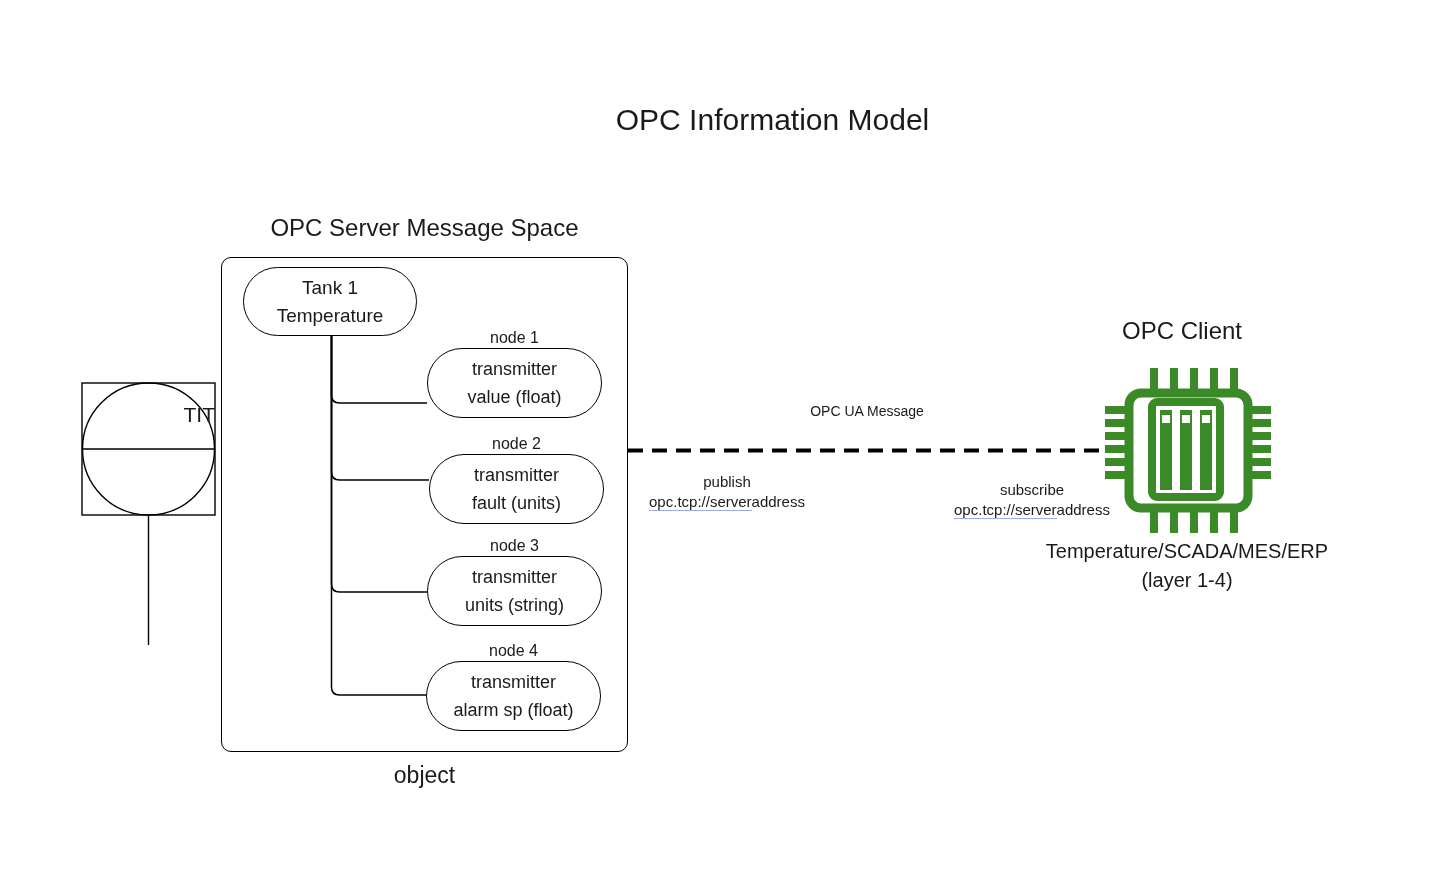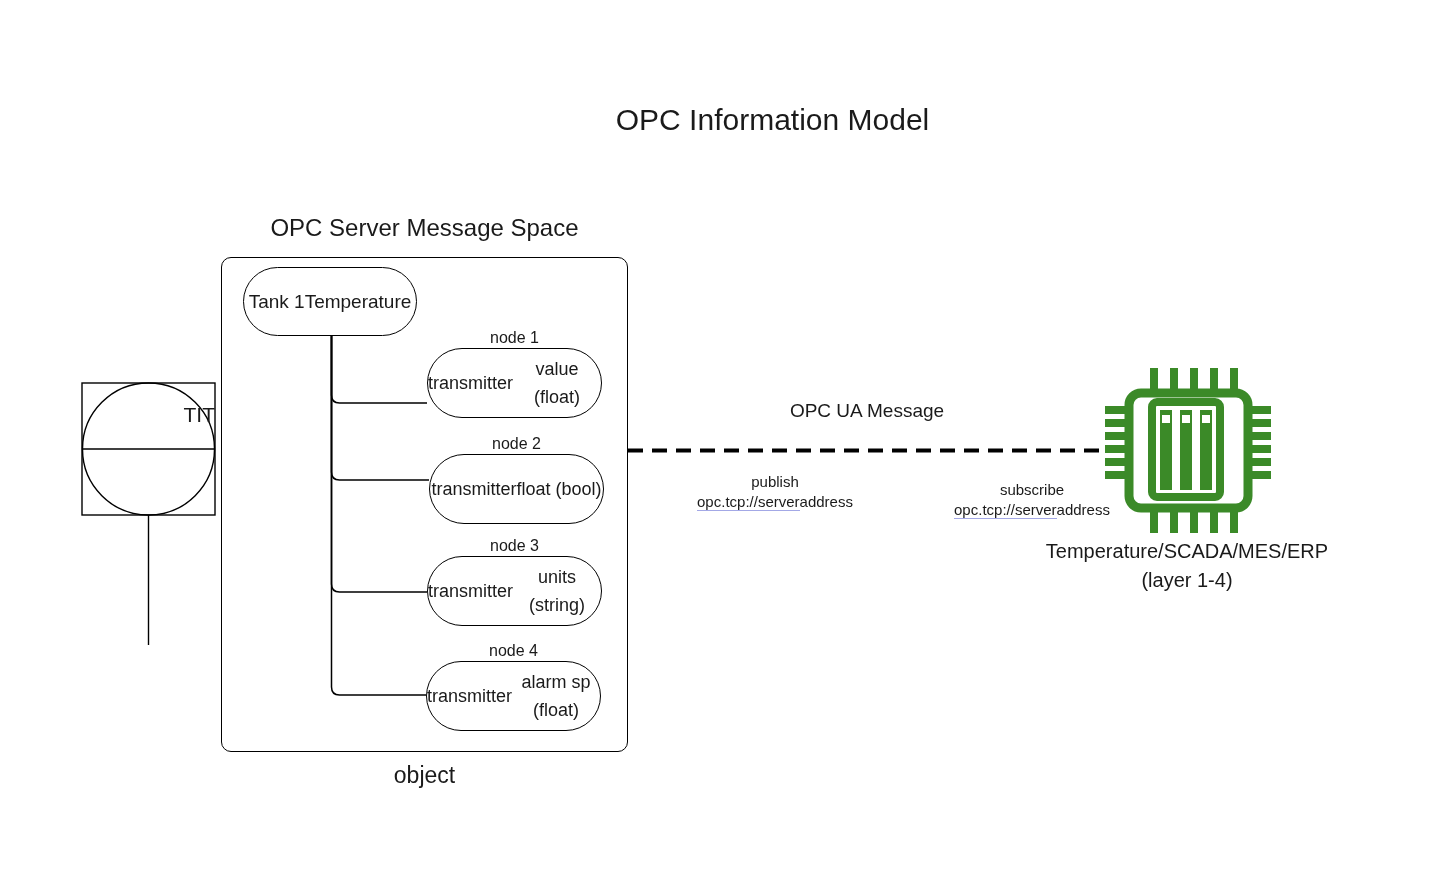--- a/index.html
+++ b/index.html
@@ -41,21 +41,21 @@
     left: 221px; top: 257px; width: 407px; height: 495px;
     border: 1.5px solid var(--line);
     border-radius: 10px;
     background: transparent;
   }
   .stadium {
     border: 1.5px solid var(--line);
     border-radius: 35px;
     background: #ffffff;
     display: flex;
-    flex-direction: row;
+    flex-direction: column;
     align-items: center;
     justify-content: center;
     text-align: center;
     font-size: 18px;
     line-height: 28px;
   }
   .stadium-tank { left: 243px; top: 267px; width: 174px; height: 69px; font-size: 19px; }
   .stadium-n1 { left: 427px; top: 348px; width: 175px; height: 70px; }
   .stadium-n2 { left: 429px; top: 454px; width: 175px; height: 70px; }
   .stadium-n3 { left: 427px; top: 556px; width: 175px; height: 70px; }
@@ -89,31 +89,31 @@
   .tit-label {
     left: 82px; top: 402px; width: 133px;
     text-align: right;
     font-size: 21px;
     line-height: 26px;
   }
 
   .msg-label {
     left: 767px; top: 398px; width: 200px;
     text-align: center;
-    font-size: 19px;
+    font-size: 14px;
     line-height: 26px;
     background: #ffffff;
   }
   .pubsub {
     width: 200px;
     text-align: center;
     font-size: 15px;
     line-height: 20px;
   }
-  .pubsub-publish { left: 627px; top: 472px; margin-left: 48px; }
+  .pubsub-publish { left: 627px; top: 472px; }
   .pubsub-subscribe { left: 932px; top: 472px; margin-top: 8px; }
   .url-linked {
     border-bottom: 1.6px solid var(--link_underline);
     cursor: pointer;
   }
 
   .client-title {
     left: 1082px; top: 316px; width: 200px;
     text-align: center;
     font-size: 24px;
@@ -162,21 +162,21 @@
 
   <div class="abs node-tag tag-n1">node 1</div>
   <div class="abs stadium stadium-n1">
     <span>transmitter</span>
     <span>value (float)</span>
   </div>
 
   <div class="abs node-tag tag-n2">node 2</div>
   <div class="abs stadium stadium-n2">
     <span>transmitter</span>
-    <span>float (bool)</span>
+    <span>fault (units)</span>
   </div>
 
   <div class="abs node-tag tag-n3">node 3</div>
   <div class="abs stadium stadium-n3">
     <span>transmitter</span>
     <span>units (string)</span>
   </div>
 
   <div class="abs node-tag tag-n4">node 4</div>
   <div class="abs stadium stadium-n4">
@@ -191,20 +191,21 @@
   <div class="abs pubsub pubsub-publish">
     <div>publish</div>
     <div><span class="url-linked">opc.tcp://server</span><span>address</span></div>
   </div>
 
   <div class="abs pubsub pubsub-subscribe">
     <div>subscribe</div>
     <div><span class="url-linked">opc.tcp://server</span><span>address</span></div>
   </div>
 
+  <div class="abs client-title">OPC Client</div>
 
   <svg class="abs chip-svg" width="168" height="168" viewBox="0 0 168 168">
 
     <rect class="chip-fill" x="46" y="0" width="8" height="27"></rect>
     <rect class="chip-fill" x="66" y="0" width="8" height="27"></rect>
     <rect class="chip-fill" x="86" y="0" width="8" height="27"></rect>
     <rect class="chip-fill" x="106" y="0" width="8" height="27"></rect>
     <rect class="chip-fill" x="126" y="0" width="8" height="27"></rect>
 
     <rect class="chip-fill" x="46" y="138" width="8" height="27"></rect>

